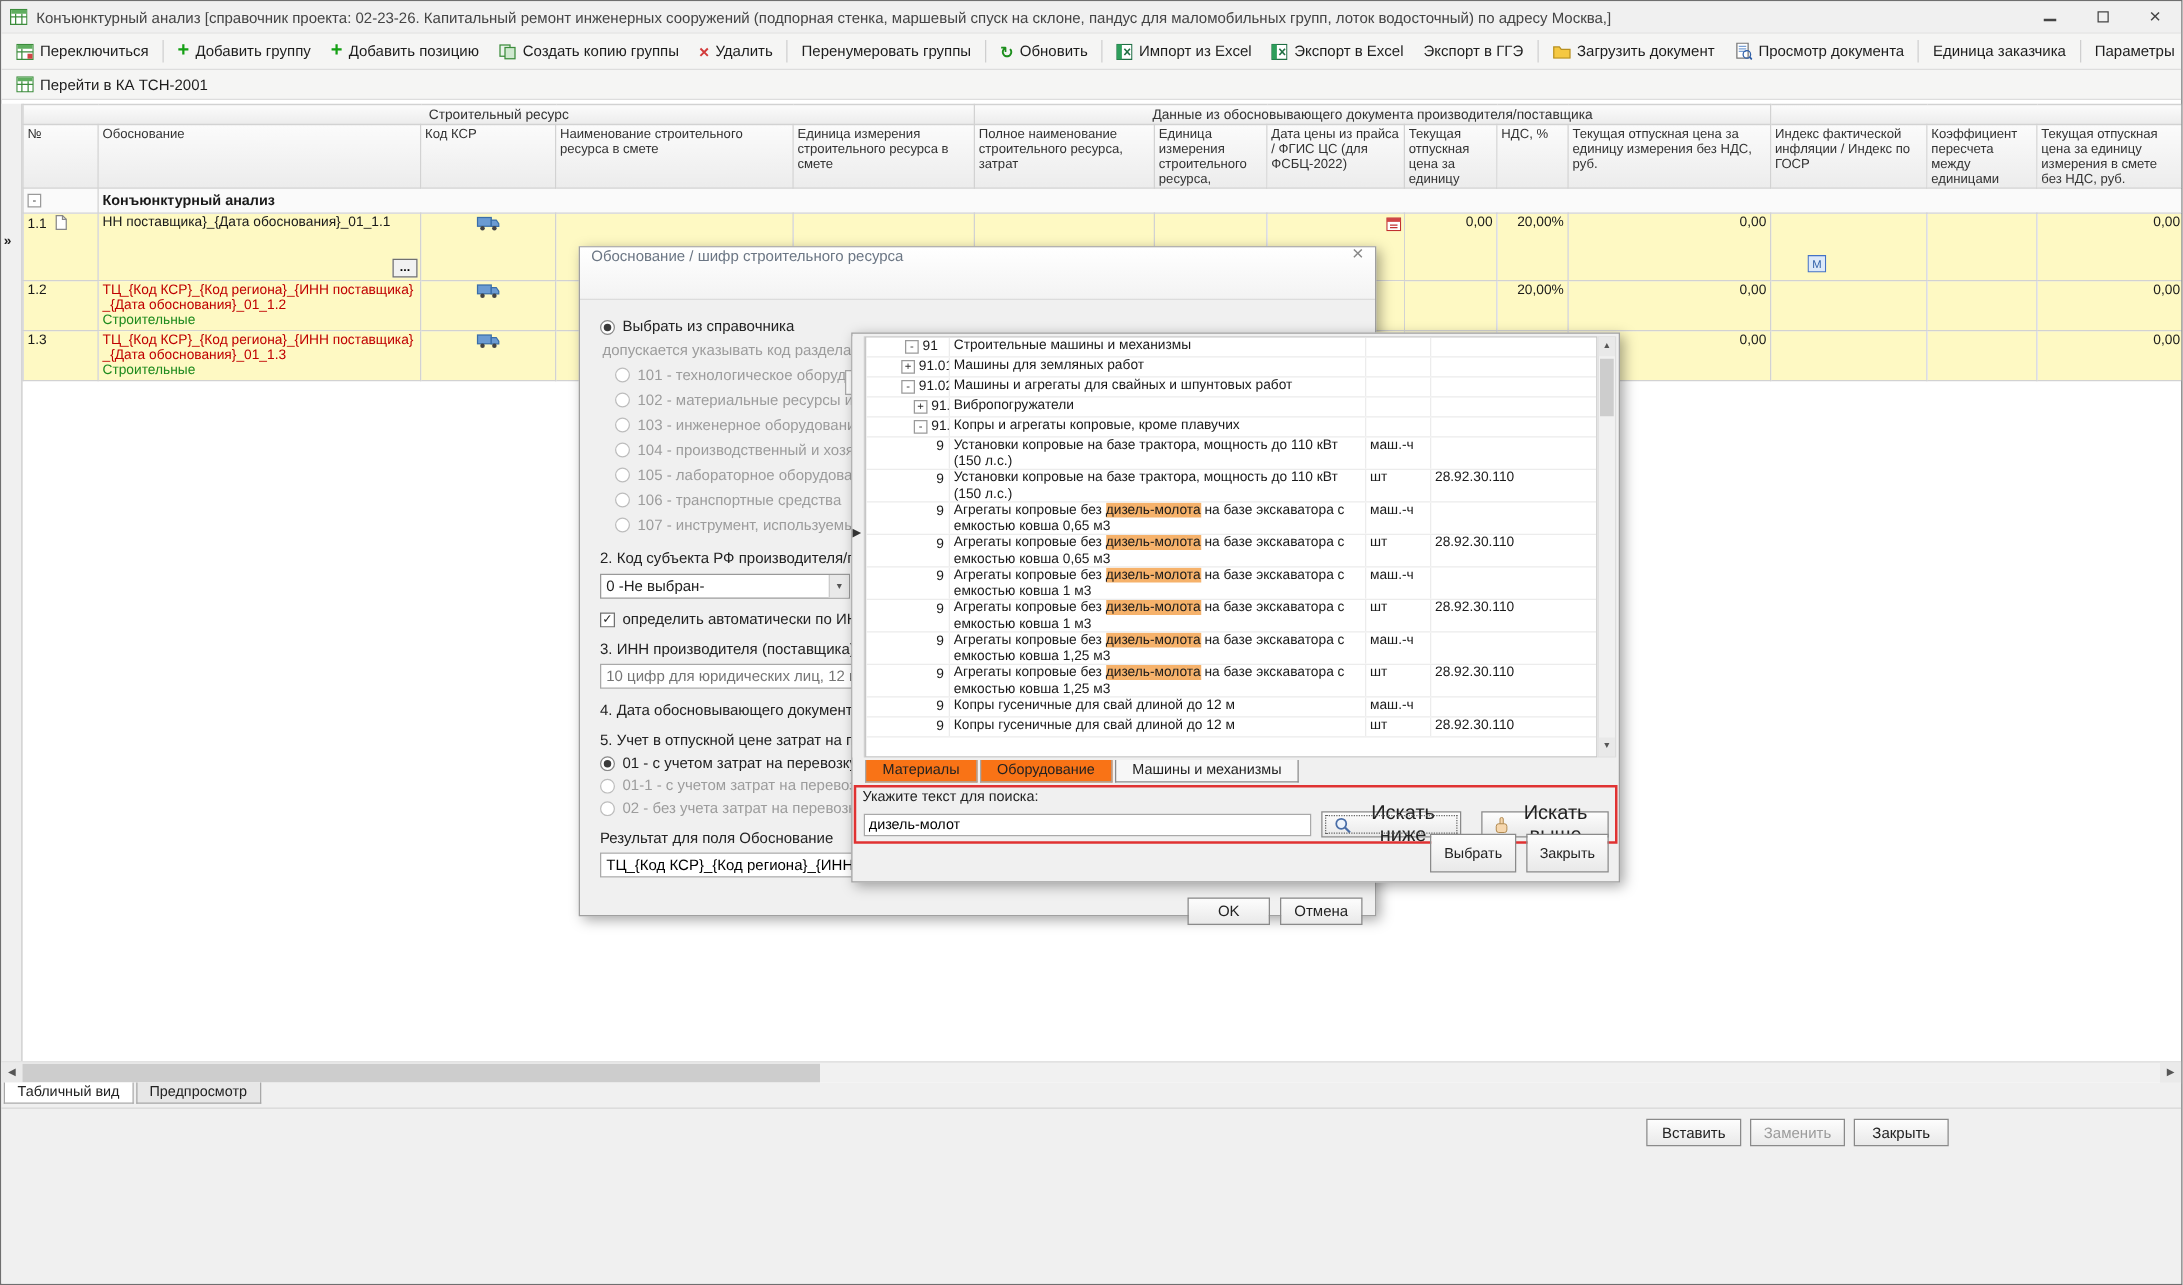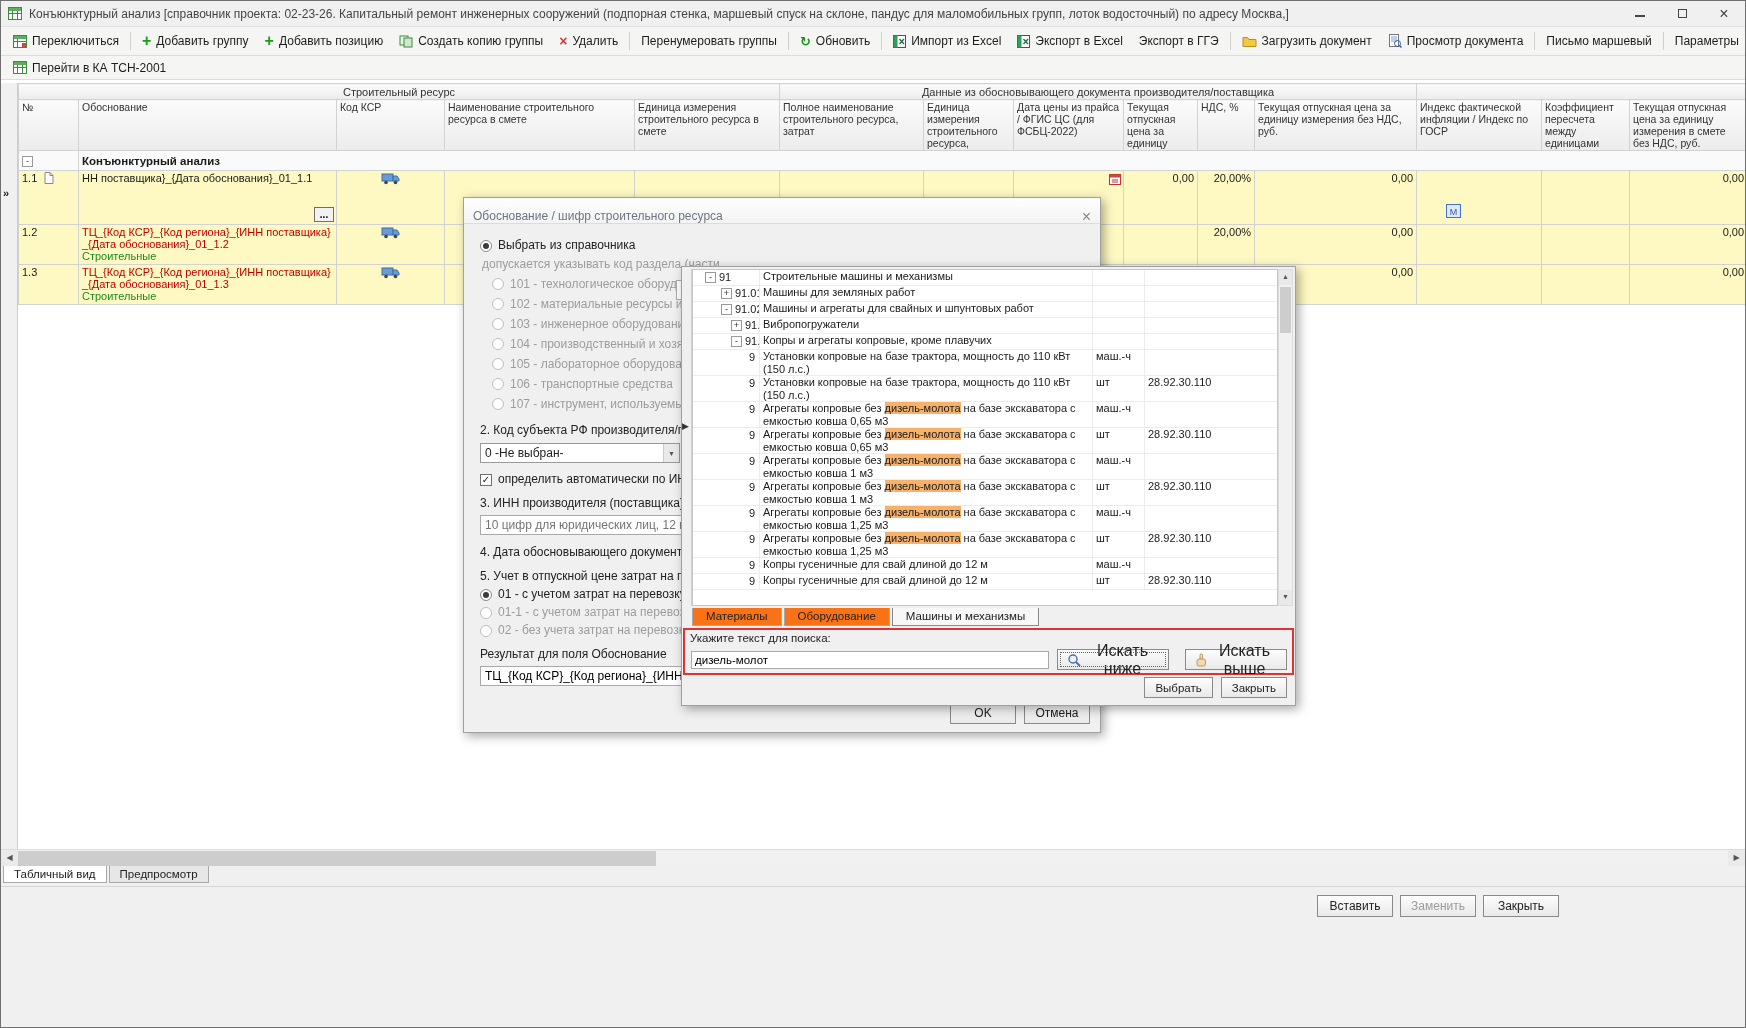--- a/index.html
+++ b/index.html
@@ -56,21 +56,21 @@
 .btn{min-width:66px;height:22px;border:1px solid #8a8a8a;background:linear-gradient(#fdfdfd,#e9e9e9);font:inherit;font-size:12px;color:#222;text-align:center;padding:0 10px}
 .btn.disabled{color:#9b9b9b}
 .radio{display:inline-block;width:12px;height:12px;border:1px solid #8a8a8a;border-radius:50%;background:#fff;vertical-align:-2px;margin-right:6px;position:relative;flex:none}
 .radio.sel::after{content:"";position:absolute;left:2px;top:2px;width:6px;height:6px;border-radius:50%;background:#3b3b3b}
 .radio.dis{border-color:#bdbdbd}
 .checkbox{display:inline-block;width:12px;height:12px;border:1px solid #707070;background:#fff;font-size:10px;line-height:10px;text-align:center;color:#222;vertical-align:-2px;margin-right:6px}
 
 
 .dialog{position:absolute;background:#f0f0f0;border:1px solid #a0a0a0;box-shadow:3px 3px 10px rgba(0,0,0,.35)}
 .d1{left:462px;top:196px;width:638px;height:536px;z-index:30}
-.d1-title{height:26px;background:linear-gradient(#ffffff,#f3f3f3);border-bottom:1px solid #dcdcdc;display:flex;align-items:flex-end;padding:0 9px;color:#6b7684;font-size:12px}
+.d1-title{height:42px;background:linear-gradient(#ffffff,#f3f3f3);border-bottom:1px solid #dcdcdc;display:flex;align-items:flex-start;padding:0 9px;color:#6b7684;font-size:12px}
 .dlg-close{margin-left:auto;color:#888;font-size:16px;line-height:12px}
 .d1-body{position:relative;padding:8px 16px;font-size:12px;color:#222;height:508px}
 .lbl{white-space:nowrap;overflow:hidden}
 .hint{margin-top:5px;color:#9c9c9c;padding-left:2px;white-space:nowrap;overflow:hidden}
 .rrow{margin-top:6px;display:flex;align-items:flex-end;white-space:nowrap;overflow:hidden}
 .crow{margin-top:6px;padding-left:12px;color:#9c9c9c;white-space:nowrap;overflow:hidden}
 .crow .radio{margin-right:6px}
 .mt10{margin-top:10px}.mt12{margin-top:12px}
 .combo{margin-top:6px;width:200px;height:20px;border:1px solid #999;background:#fff;display:flex;align-items:center;padding-left:4px}
 .combo-arrow{margin-left:auto;width:16px;height:18px;background:#e9e9e9;border-left:1px solid #ccc;display:flex;align-items:center;justify-content:center;font-size:7px;color:#555}
@@ -85,42 +85,42 @@
 .d2-strip{position:absolute;left:0;top:2px;width:10px;height:337px;background:#f0f0f0;border-right:1px solid #d0d0d0}
 .d2-strip span{position:absolute;left:0;top:152px;font-size:9px;color:#333}
 .d2-table{position:absolute;left:10px;top:2px;width:586px;height:337px;background:#fff;border:1px solid #c6c6c6;overflow:hidden}
 .d2-head{display:flex;height:16px;background:linear-gradient(#fafafa,#ebebeb);border-bottom:1px solid #c9c9c9;font-size:11px;color:#333}
 .d2-head div{padding:1px 4px;border-right:1px solid #d5d5d5;overflow:hidden;white-space:nowrap}
 .h-code{width:67px}.h-name{width:333px}.h-unit{width:52px}.h-okpd{flex:1}
 .d2-rows{font-size:11px;color:#1a1a1a}
 .trow{display:flex;border-bottom:1px solid #ececec;overflow:hidden}
 .rh1{height:16px}.rh2{height:26px}
 .c-code{width:67px;display:flex;align-items:flex-start;padding-top:1px;border-right:1px solid #ececec;white-space:nowrap;overflow:hidden;flex:none}
-.lvl0{padding-left:12px}.lvl1{padding-left:28px}.lvl2{padding-left:38px}.lvl3{padding-left:56px}
+.lvl0{padding-left:31px}.lvl1{padding-left:28px}.lvl2{padding-left:38px}.lvl3{padding-left:56px}
 .c-name{width:333px;padding:0 3px;line-height:12.5px;border-right:1px solid #ececec;overflow:hidden;flex:none}
 .c-unit{width:52px;padding:0 3px;border-right:1px solid #ececec;line-height:12.5px;flex:none;overflow:hidden}
 .c-okpd{flex:1;padding:0 3px;line-height:12.5px;overflow:hidden}
 .exp{flex:none;width:11px;height:11px;border:1px solid #9a9a9a;background:#fff;font-size:9px;line-height:9px;text-align:center;margin-right:3px;margin-top:1px;color:#333}
 .exp.minus::before{content:"-"}
 .exp.plus::before{content:"+"}
 .hl{background:#f6b26b}
 .d2-vscroll{position:absolute;right:2px;top:2px;width:15px;height:337px;background:#f1f1f1;border:1px solid #ddd}
 .vs-up,.vs-dn{position:absolute;left:0;right:0;height:15px;font-size:7px;text-align:center;line-height:14px;color:#555;background:#e9e9e9}
 .vs-up{top:0}.vs-dn{bottom:0}
 .vs-thumb{position:absolute;left:1px;right:1px;top:17px;height:46px;background:#cdcdcd}
 .d2-tabs{position:absolute;left:10px;top:341px;display:flex;font-size:11.5px;color:#222}
 .d2-tab{padding:2px 13px;border:1px solid #a7a7a7;border-top:none;background:#f97316;margin-right:2px;height:18px;white-space:nowrap}
 .d2-tab.active{background:#f7f7f7;border-color:#8a8a8a}
 .search-panel{position:absolute;left:1px;right:1px;top:361px;height:47px;border:2px solid #e03232;background:#f0f0f0;font-size:11.5px;padding:2px 5px;color:#222}
 .search-input{position:absolute;left:6px;top:21px;width:358px;height:18px;border:1px solid #a9a9a9;font:inherit;font-size:11.5px;padding:0 3px;background:#fff}
 .search-btn{position:absolute;top:19px;height:21px;border:1px solid #8a8a8a;background:linear-gradient(#fdfdfd,#e9e9e9);font:inherit;font-size:16px;display:flex;align-items:center;gap:5px;padding:0 9px;color:#222}
 .sb-down{left:372px;width:112px;outline:1px dotted #666;outline-offset:-4px}
 .sb-up{left:500px;width:102px}
 .d2-actions{position:absolute;right:8px;bottom:7px;display:flex;gap:8px}
-.d2-actions .btn{height:21px;font-size:11.5px}
+.d2-actions .btn{height:31px;font-size:11.5px}
 
 
 .hscroll{position:absolute;left:0;top:848px;right:0;height:17px;background:#f1f1f1;border-top:1px solid #dcdcdc}
 .hs-left,.hs-right{position:absolute;top:0;width:17px;height:17px;color:#555;font-size:8px;text-align:center;line-height:16px;background:#eaeaea}
 .hs-left{left:0}.hs-right{right:0}
 .hs-thumb{position:absolute;left:17px;top:1px;width:638px;height:15px;background:#cdcdcd}
 .view-tabs{position:absolute;left:0;top:865px;right:0;height:20px;background:#f0f0f0;display:flex;align-items:flex-start;padding-left:2px;font-size:11.5px;color:#222}
 .vtab{padding:2px 10px;border:1px solid #a8a8a8;border-top:none;background:#e7e7e7;margin-right:2px;white-space:nowrap}
 .vtab.active{background:#fff}
 .bottom-bar{position:absolute;left:0;top:885px;right:0;bottom:0;background:#f0f0f0;border-top:1px solid #d5d5d5}
@@ -241,21 +241,21 @@
             <line x1="3" y1="5" x2="9" y2="5" stroke="#7aa0d4"></line>
             <line x1="3" y1="7" x2="9" y2="7" stroke="#7aa0d4"></line>
             <circle cx="9.5" cy="9.5" r="3" fill="none" stroke="#2f5fa8"></circle>
             <line x1="11.5" y1="11.5" x2="13.5" y2="13.5" stroke="#2f5fa8" stroke-width="1.5"></line>
           </svg>
         </span>
       <span>Просмотр документа</span>
     </button>
     <span class="tsep"></span>
     <button class="tbtn">
-      <span>Письмо маршевый</span>
+      <span>Единица заказчика</span>
     </button>
     <span class="tsep"></span>
     <button class="tbtn">
       <span>Параметры</span>
     </button>
   </div>
 
   <div class="toolbar row2">
     <button class="tbtn">
       <span class="ic">

